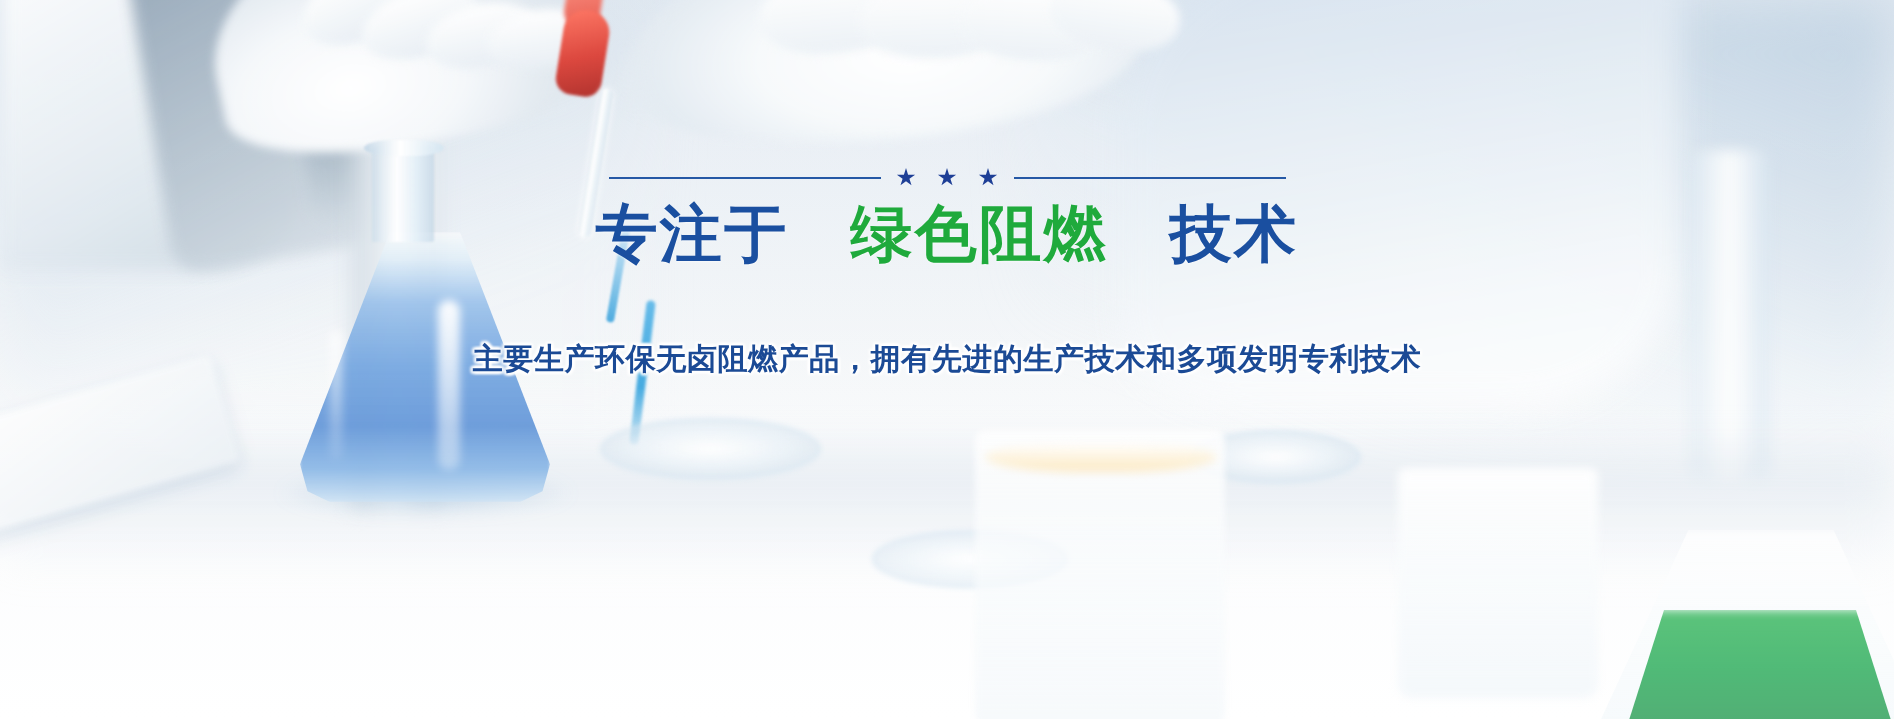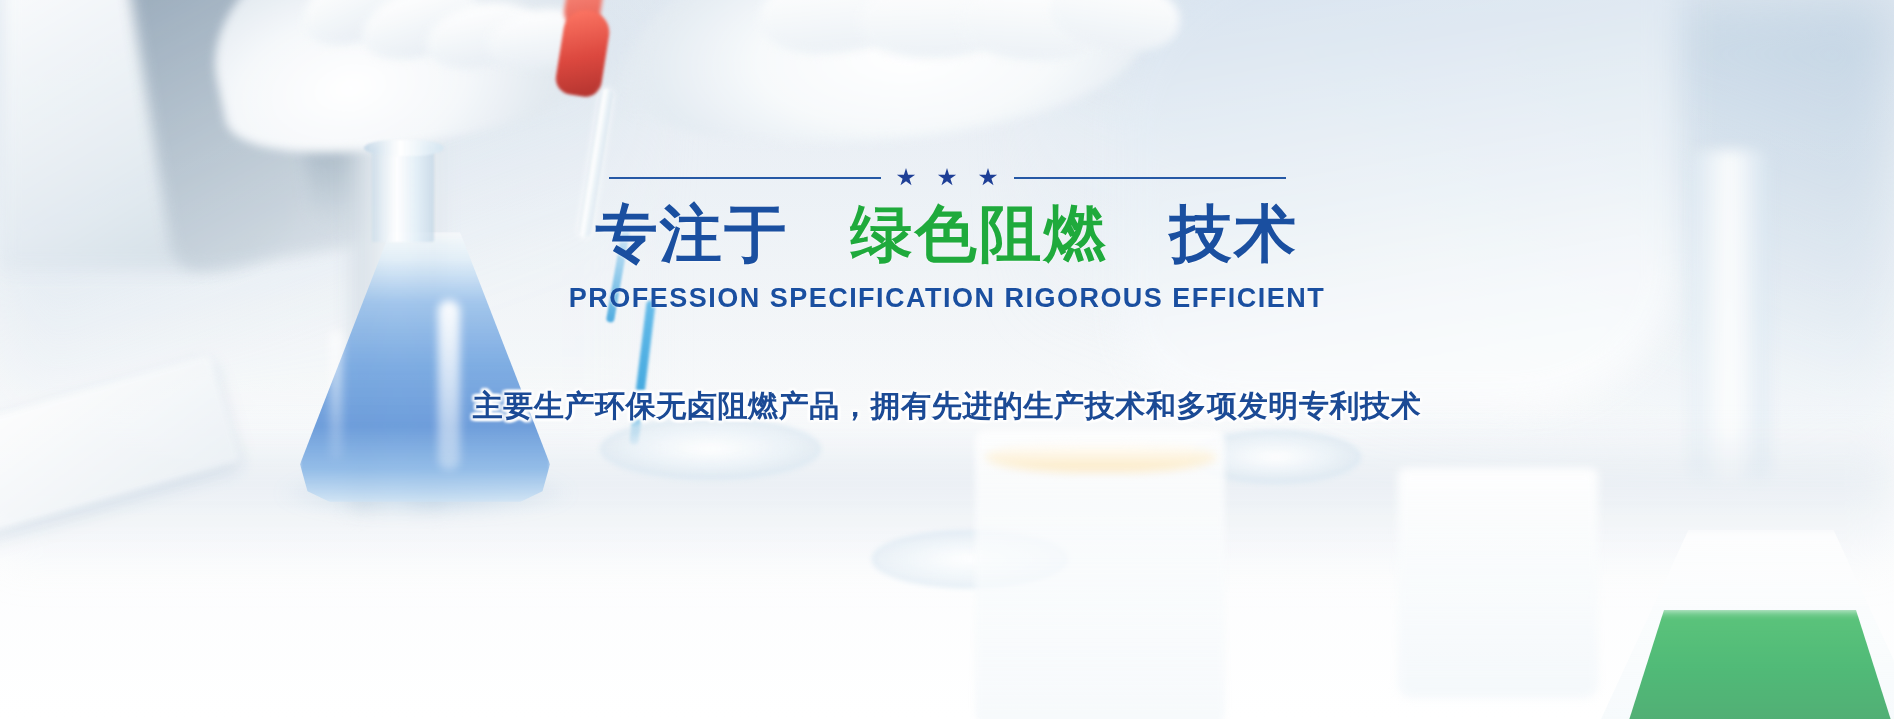--- a/index.html
+++ b/index.html
@@ -362,18 +362,17 @@
     </div>
 
     <h1 class="headline">
       <span class="hl-blue">专注于</span>
       <span class="hl-gap"></span>
       <span class="hl-green">绿色阻燃</span>
       <span class="hl-gap"></span>
       <span class="hl-blue">技术</span>
     </h1>
 
-    <div class="subtitle">PROFESSION SPECIFICATION RIGOROUS EFFICIENT</div>
 
     <div class="tagline">主要生产环保无卤阻燃产品，拥有先进的生产技术和多项发明专利技术</div>
 
   </div>
 </div>
 
 </body></html>

